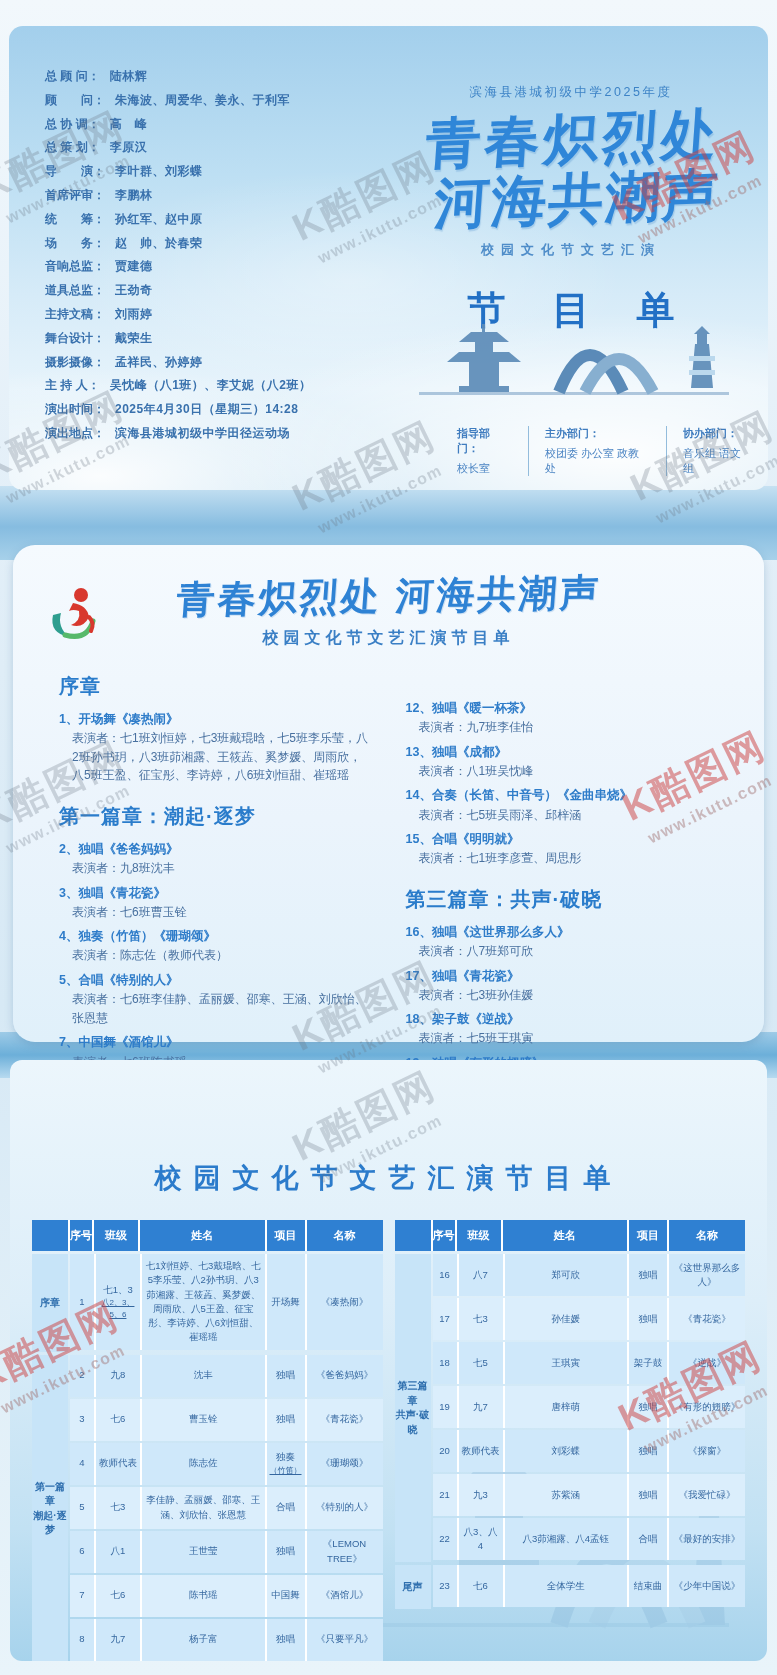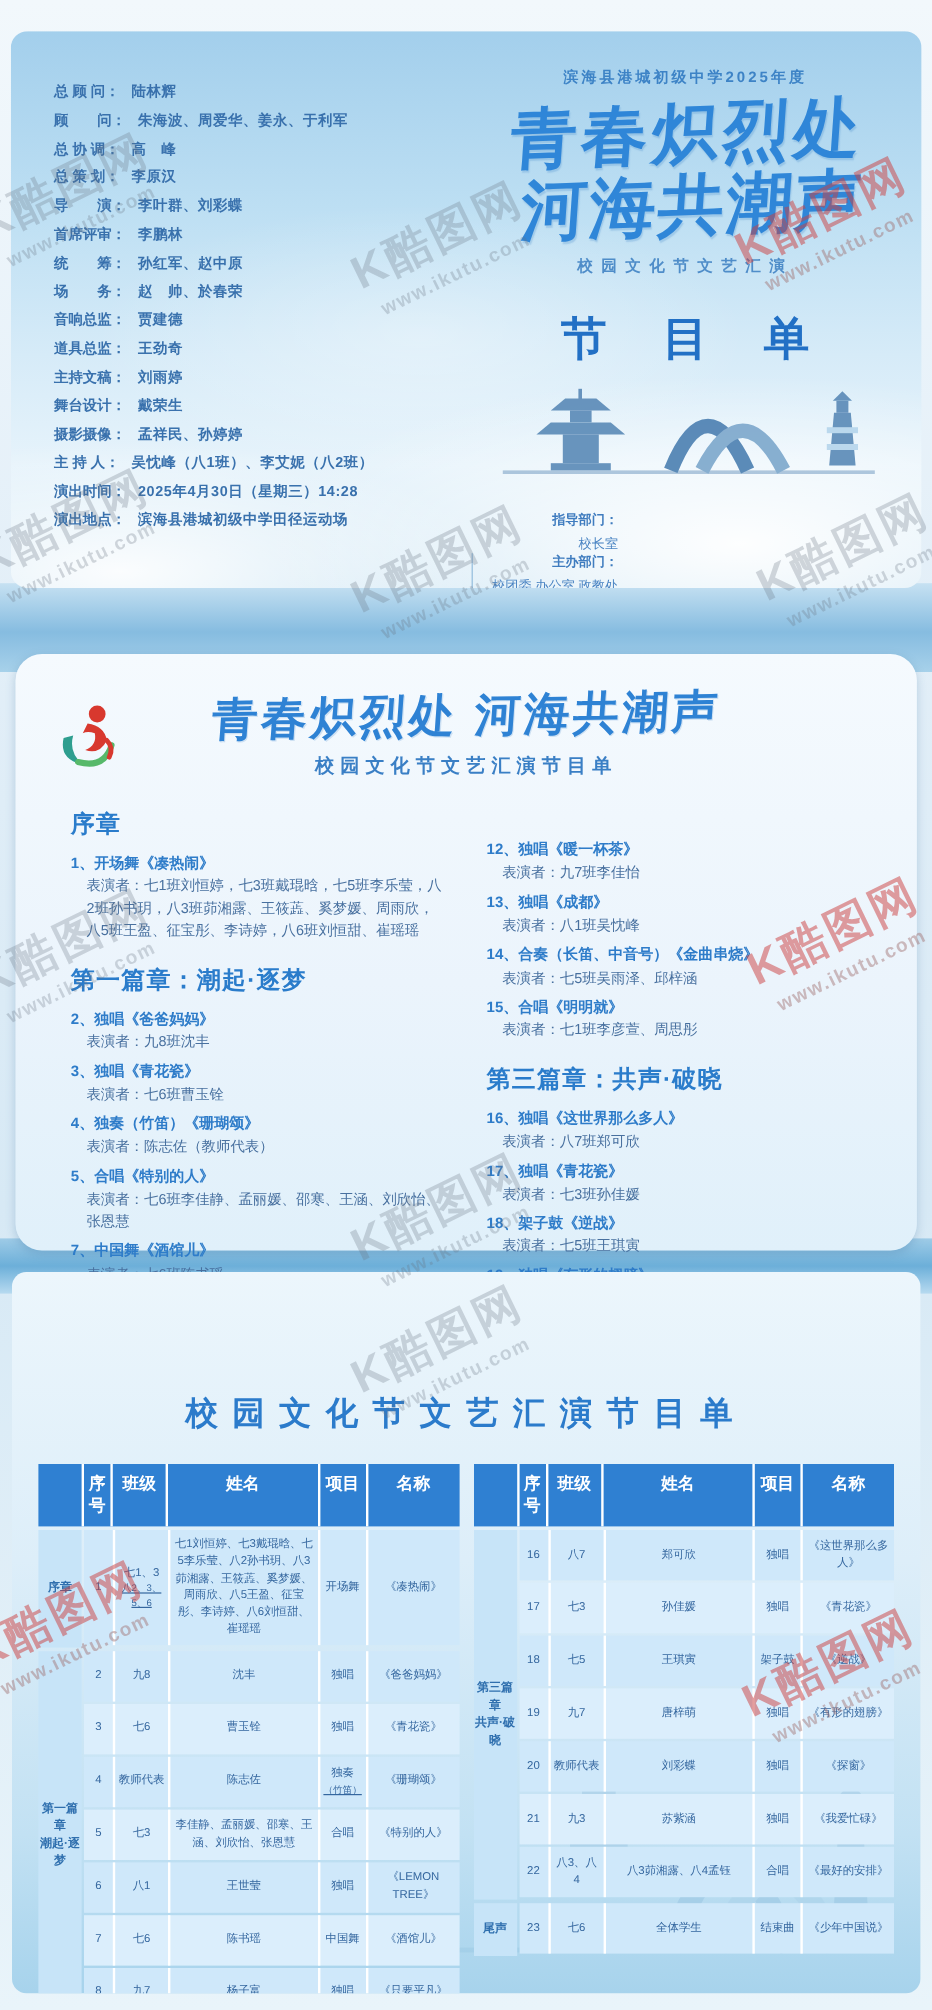--- a/index.html
+++ b/index.html
@@ -18,29 +18,29 @@
     background:
       radial-gradient(95% 55% at 80% 92%, rgba(255,255,255,.95) 0%, rgba(255,255,255,0) 55%),
       radial-gradient(80% 45% at 12% 97%, rgba(255,255,255,.9) 0%, rgba(255,255,255,0) 52%),
       radial-gradient(60% 40% at 45% 55%, rgba(255,255,255,.35) 0%, rgba(255,255,255,0) 60%),
       linear-gradient(180deg,#a3cfec 0%,#bddff3 32%,#d6ebf8 58%,#e6f3fb 78%,#d2e8f5 100%);}
   .credits{position:absolute;left:36px;top:42px;}
   .credit-line{display:flex;align-items:baseline;font-size:12px;color:#3971ad;margin-bottom:6.8px;font-weight:bold;}
   .credit-role{white-space:pre;margin-right:10px;}
   .credit-names{font-weight:bold;letter-spacing:.5px;}
   .poster-right{position:absolute;left:372px;top:30px;width:380px;text-align:center;}
-  .school-year{font-size:12.5px;letter-spacing:2.5px;color:#3d83c6;font-weight:bold;}
+  .school-year{font-size:12.5px;letter-spacing:2.5px;color:#3d83c6;font-weight:normal;margin-top:28px;}
   .brush{margin-top:10px;transform:rotate(-2deg) skewX(-6deg);color:#2f86d8;
     font-weight:800;text-shadow:1px 2px 1px rgba(60,130,200,.25);}
   .brush .l1{font-size:55px;letter-spacing:4px;line-height:1.05;}
   .brush .l2{font-size:55px;letter-spacing:2px;line-height:1.1;margin-left:16px;}
   .psubtitle{margin-top:12px;font-size:13px;letter-spacing:7px;color:#4f8dc9;font-weight:bold;}
   .program-label{margin-top:26px;font-size:38px;font-weight:800;letter-spacing:18px;text-indent:18px;color:#2270c5;}
   .skyline{position:absolute;left:400px;top:292px;opacity:.92;}
-  .departments{position:absolute;left:384px;top:400px;display:flex;color:#3f7cbf;font-size:11px;text-align:right;flex-direction:column;}
+  .departments{position:absolute;left:432px;top:400px;display:flex;color:#3f7cbf;font-size:11px;text-align:left;}
   .dept{padding:0 16px;}
   .dept + .dept{border-left:1px solid #93bcdc;}
   .dept-label{font-weight:bold;margin-bottom:5px;}
   .dept-value{font-weight:normal;opacity:.95;}
 
   
   .card{position:absolute;left:13px;top:545px;width:751px;height:497px;border-radius:22px;
     background:linear-gradient(180deg,#f5fafe 0%,#ebf4fc 55%,#e0f0fa 100%);
     box-shadow:0 3px 8px rgba(70,120,160,.28);}
   .emblem{position:absolute;left:30px;top:36px;}
@@ -58,21 +58,21 @@
   .pp{font-size:12px;color:#48709f;padding-left:13px;margin-top:1px;line-height:1.55;}
   .note{text-align:right;font-size:11px;color:#4a79ae;margin-top:28px;padding-right:8px;font-weight:bold;}
 
   
   .panel{position:absolute;left:10px;top:1060px;width:757px;height:601px;border-radius:12px;overflow:hidden;
     background:linear-gradient(180deg,#ecf6fc 0%,#ddeef9 40%,#c2e1f3 78%,#a7d3ec 100%);}
   .btitle2{text-align:center;padding-top:100px;font-size:27px;font-weight:800;color:#2b7bcb;letter-spacing:12px;}
   .tables{display:flex;gap:12px;padding:0 22px;margin-top:24px;align-items:flex-start;position:relative;z-index:2;}
   .tbl{flex:1;min-width:0;}
   .thead{display:grid;grid-template-columns:36px 24px 46px 1fr 40px 78px;background:#2f80d2;color:#fff;
-    font-size:14px;font-weight:bold;}
+    font-size:11px;font-weight:bold;}
   .thead > div{padding:8px 0;text-align:center;border-left:2px solid #fff;}
   .thead > div:first-child{border-left:none;}
   .sect{display:flex;margin-top:3px;}
   .sect-label{width:36px;margin-right:2px;background:#c7e4f8;color:#2f6fae;font-size:10px;font-weight:bold;
     display:flex;flex-direction:column;align-items:center;justify-content:center;text-align:center;line-height:1.45;}
   .sect-label span{display:block;}
   .sect-label span:empty{display:none;}
   .rows{flex:1;min-width:0;}
   .rows > div.row{display:grid;grid-template-columns:24px 46px 1fr 40px 78px;margin-bottom:2px;
     background:#cfe8fa;color:#35679f;font-size:9.5px;min-height:42px;}

